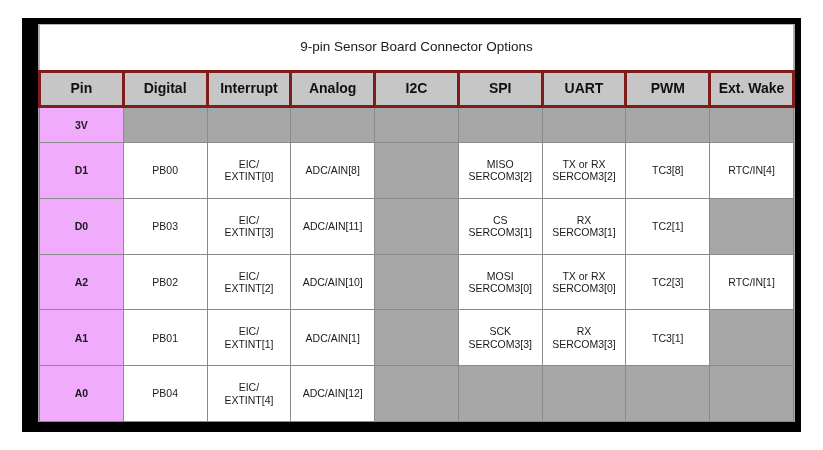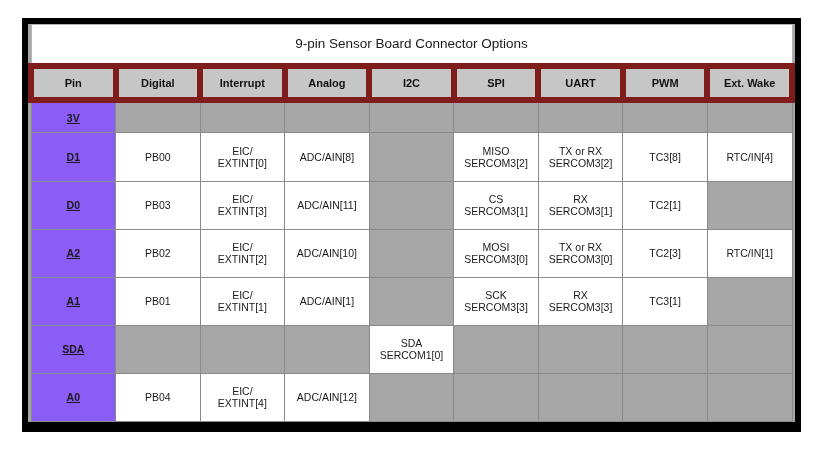--- a/index.html
+++ b/index.html
@@ -23,21 +23,21 @@
 
   
   #frame {
     position: absolute;
     left: 22px;
     top: 18px;
     width: 779px;
     height: 414px;
     background: #000000;
     box-sizing: border-box;
-    padding: 6px 6px 10px 6px;
+    padding: 6px 6px 10px 16px;
   }
 
   #table-wrap {
     width: 100%;
     height: 100%;
     background: #a6a6a6;
     box-sizing: border-box;
   }
 
   table.pinout {
@@ -67,34 +67,33 @@
     border: 1px solid #b5b5b5;
     font-size: 13.5px;
     font-weight: 400;
     color: #1a1a1a;
     height: 30px;
   }
 
   
   tr.header-row th {
     background: #c6c6c6;
-    border: 6px solid #7f1d1d;
-    font-size: 11px;
+    border: 3px solid #7f1d1d;
+    font-size: 14px;
     font-weight: bold;
     color: #111111;
     height: 20px;
   }
 
   
   td.pin-cell {
-    background: #8b5cf6;
+    background: #f0abfc;
     font-weight: bold;
     font-size: 11px;
     color: #111111;
-    text-decoration: underline;
   }
 
   
   td.filled {
     background: #ffffff;
   }
 
   
   td.blank {
     background: #a6a6a6;
@@ -245,34 +244,20 @@
               <td class="filled">
                 <span class="l1">RX</span>
                 <span class="l2">SERCOM3[3]</span>
               </td>
               <td class="filled">
                 <span class="l1">TC3[1]</span>
               </td>
               <td class="blank"></td>
             </tr>
             <tr class="r-tall">
-              <td class="pin-cell">SDA</td>
-              <td class="blank"></td>
-              <td class="blank"></td>
-              <td class="blank"></td>
-              <td class="filled">
-                <span class="l1">SDA</span>
-                <span class="l2">SERCOM1[0]</span>
-              </td>
-              <td class="blank"></td>
-              <td class="blank"></td>
-              <td class="blank"></td>
-              <td class="blank"></td>
-            </tr>
-            <tr class="r-tall">
               <td class="pin-cell">A0</td>
               <td class="filled">
                 <span class="l1">PB04</span>
               </td>
               <td class="filled">
                 <span class="l1">EIC/</span>
                 <span class="l2">EXTINT[4]</span>
               </td>
               <td class="filled">
                 <span class="l1">ADC/AIN[12]</span>

